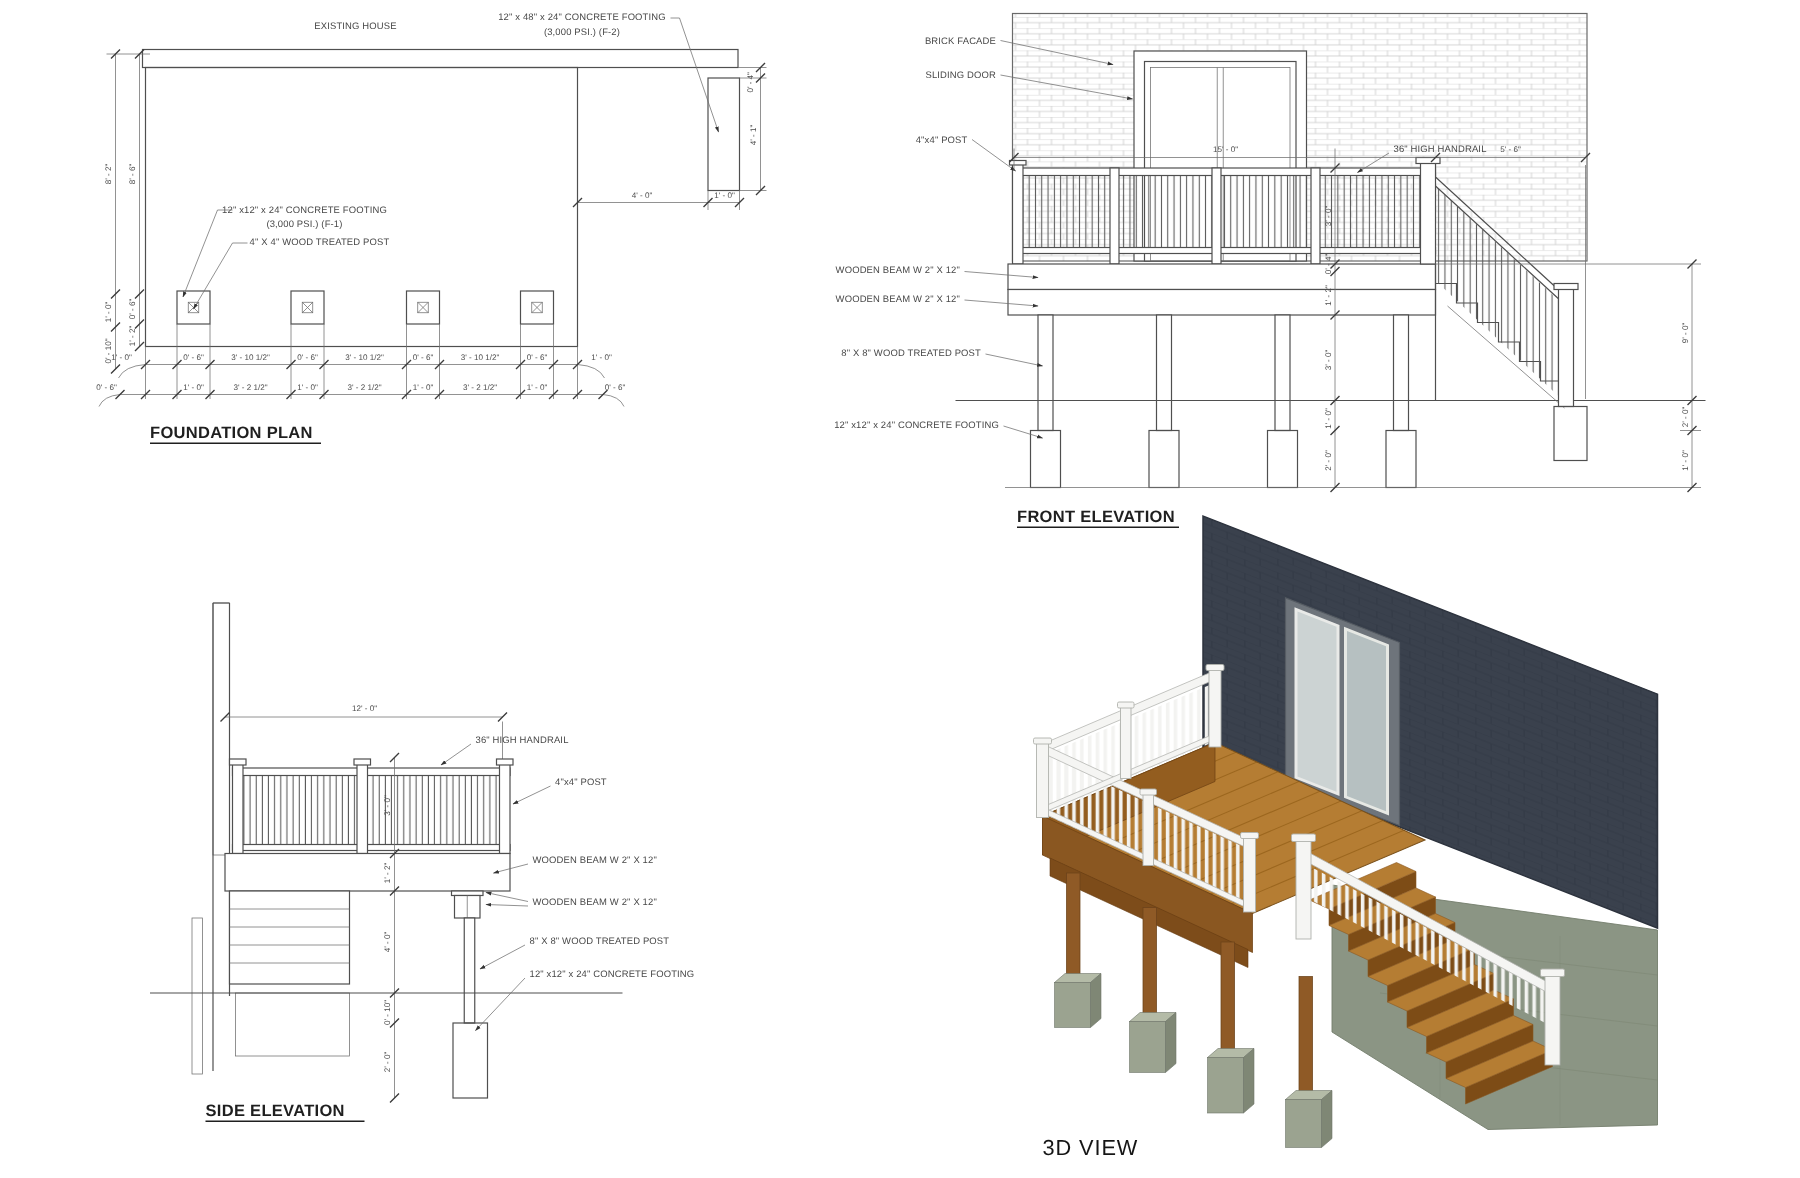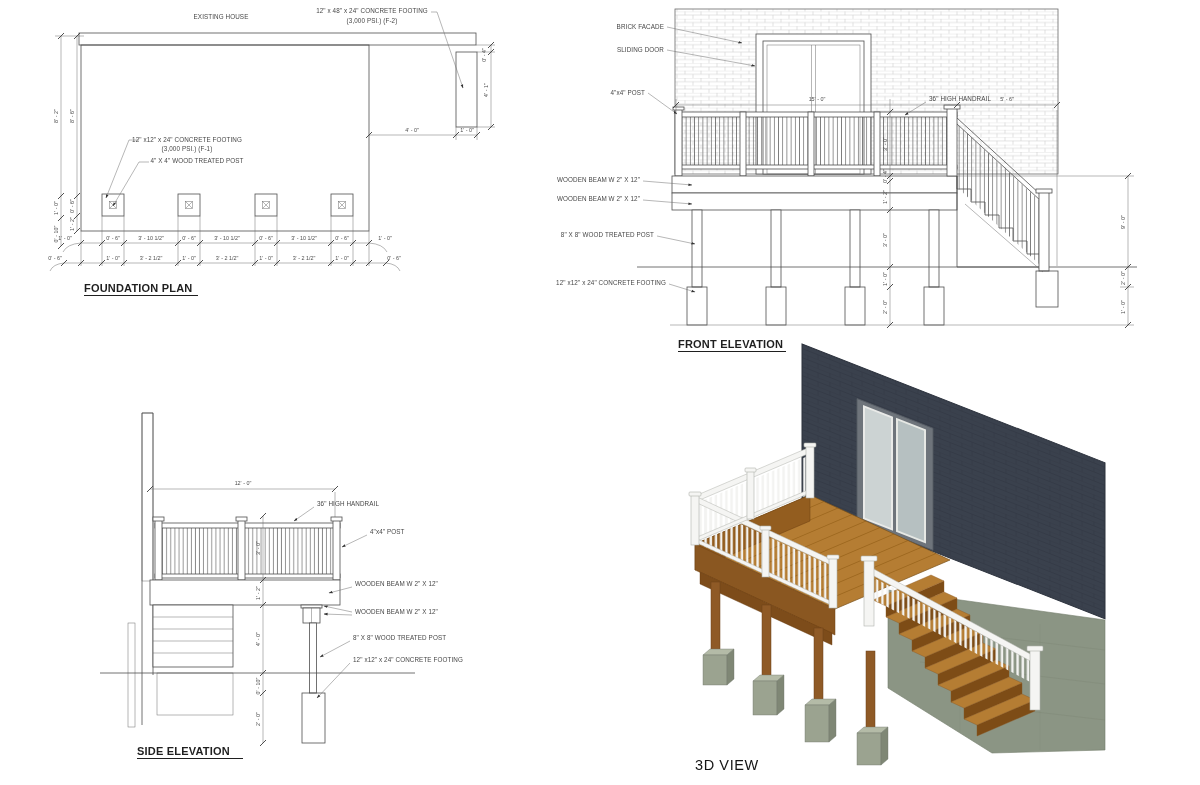--- a/index.html
+++ b/index.html
@@ -13,21 +13,21 @@
   .t3d{font-size:14.5px;fill:#151515;letter-spacing:.6px}
   .ln{stroke:#4f4f4f;stroke-width:.8;fill:none}
   .lw{stroke:#4f4f4f;stroke-width:.8;fill:#fff}
   .tn{stroke:#6e6e6e;stroke-width:.5;fill:none}
   .tk{stroke:#3c3c3c;stroke-width:.9;fill:none}
   .ul{stroke:#1f1f1f;stroke-width:1;fill:none}
 </style>
 </head>
 <body>
 
-<div class="view" style="left:39px;top:0">
+<div class="view" style="left:55px;top:0">
 <svg width="460" height="310" viewBox="0 0 460 310">
   <defs>
     <pattern id="spkP" width="26" height="26" patternUnits="userSpaceOnUse">
       <rect width="26" height="26" fill="#fff"></rect>
       <circle cx="3" cy="4" r=".7" fill="#6f6f6f"></circle>
           <circle cx="12" cy="2" r=".6" fill="#6f6f6f"></circle>
       <circle cx="21" cy="6" r=".7" fill="#6f6f6f"></circle>
           <circle cx="7" cy="11" r=".6" fill="#6f6f6f"></circle>
       <circle cx="17" cy="13" r=".7" fill="#6f6f6f"></circle>
           <circle cx="24" cy="16" r=".6" fill="#6f6f6f"></circle>
@@ -271,21 +271,21 @@
     <text class="dim" transform="rotate(-90 588 218)" x="588" y="218" text-anchor="middle">9' - 0"</text>
     <text class="dim" transform="rotate(-90 588 274)" x="588" y="274" text-anchor="middle">2' - 0"</text>
     <text class="dim" transform="rotate(-90 588 303)" x="588" y="303" text-anchor="middle">1' - 0"</text>
   </g>
 
   <text class="ttl" x="141" y="344">FRONT ELEVATION</text>
   <path class="ul" d="M141,347.5 H249"></path>
 </svg>
 </div>
 
-<div class="view" style="left:95px;top:395px">
+<div class="view" style="left:95px;top:384px">
 <svg width="430" height="380" viewBox="0 0 430 380">
   <defs>
     <pattern id="htS" width="5" height="5" patternUnits="userSpaceOnUse">
       <path d="M0,5 L5,0" stroke="#8a8a8a" stroke-width=".5"></path>
     </pattern>
     <pattern id="balS" width="4.1" height="10" patternUnits="userSpaceOnUse">
       <path d="M2,0 V10" stroke="#565656" stroke-width=".7"></path>
     </pattern>
     <pattern id="spkS" width="26" height="26" patternUnits="userSpaceOnUse">
       <rect width="26" height="26" fill="#fff"></rect>

